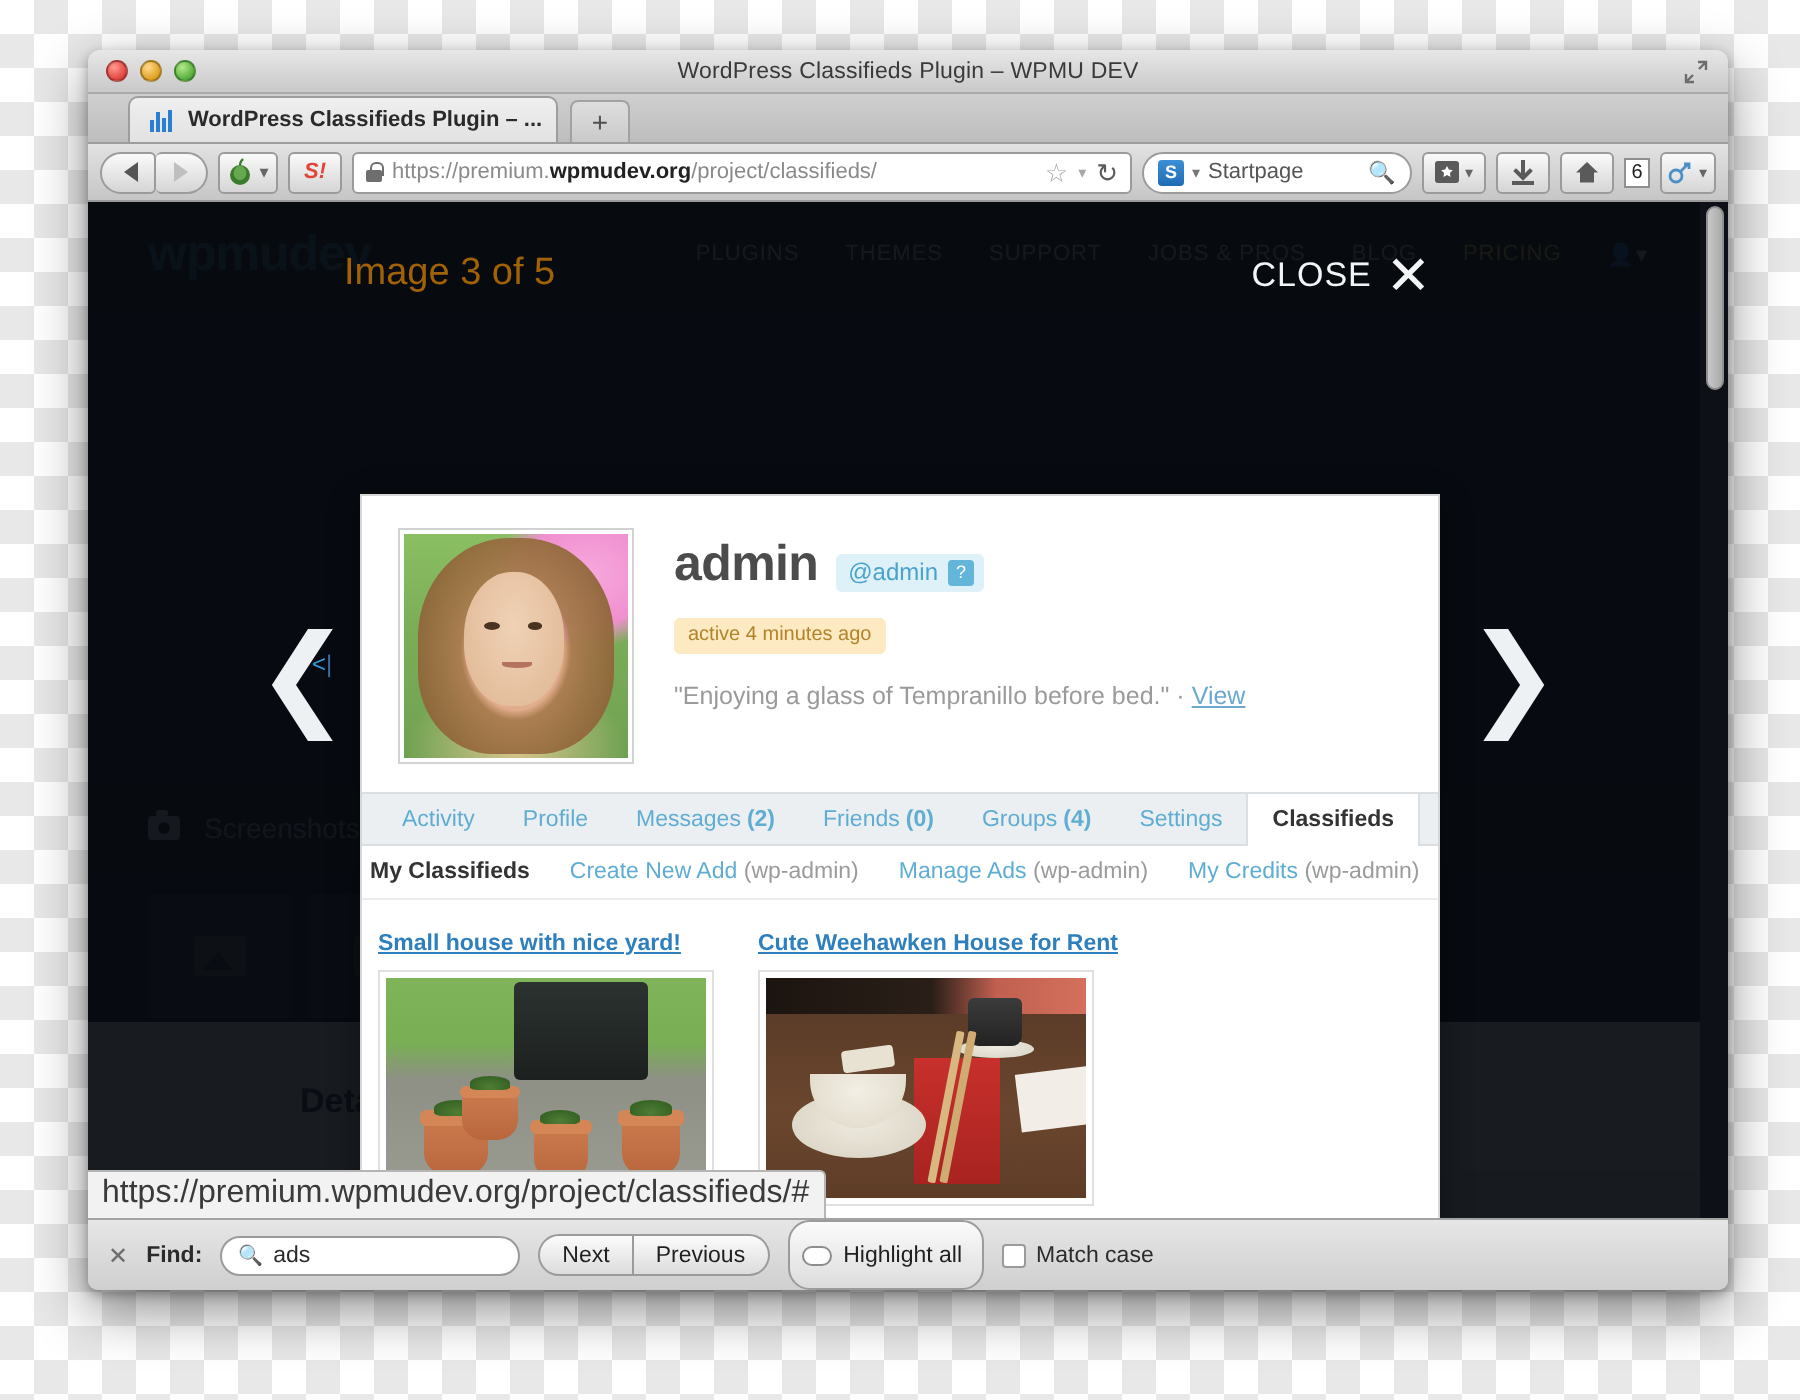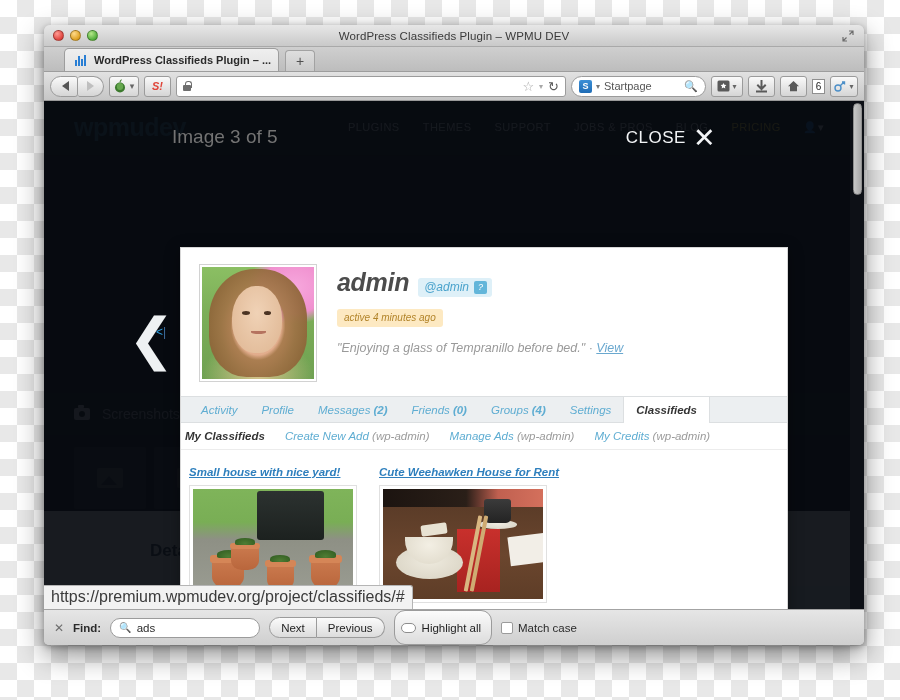--- a/index.html
+++ b/index.html
@@ -181,21 +181,21 @@
   .mainnav .pricing { color: #e9d23a; }
   .user-icon { color:#c9d0d6; font-size: 11px; }
 
   
   .lightbox {
     position: absolute; inset: 0;
     background: rgba(8,11,16,.93);
   }
   .lb-counter {
     position: absolute; left: 128px; top: 25px;
-    color: #737373; font-size: 19px;
+    color: #a16207; font-size: 19px;
   }
   .lb-close {
     position: absolute; right: 148px; top: 27px;
     display: flex; align-items: center; gap: 7px;
     color: #f2f4f6; font-size: 17px; letter-spacing: .5px;
   }
   .lb-close .x { font-size: 27px; line-height: .7; font-weight: 300; }
 
   .lb-prev, .lb-next {
     position: absolute; top: 210px;
@@ -206,26 +206,25 @@
   .lb-next { right: 84px; }
   .caret-frag {
     position: absolute; left: 112px; top: 224px;
     color: #2f9fe0; font-size: 12px;
   }
   .caret-frag .bar { color:#3f6fa0; }
 
   
   .card {
     position: absolute; left: 136px; top: 146px;
-    width: 608px; height: 390px;
+    width: 540px; height: 390px;
     background: #fff;
     border: 1px solid #d7d7d7;
     box-shadow: 0 3px 14px rgba(0,0,0,.35);
     overflow: hidden;
-    font-style: italic;
   }
 
   .card-head { padding: 16px 18px 10px 18px; display: flex; gap: 20px; }
   .avatar {
     width: 118px; height: 118px; flex: 0 0 auto;
     border: 1px solid #d2d2d2; padding: 2px; background:#fff;
     position: relative; overflow: hidden;
   }
   .avatar-img {
     position: absolute; inset: 2px; overflow: hidden;
@@ -522,20 +521,21 @@
         <path d="M6 3.6C6 2 7 1 7.6.6" stroke="#3c7a2e" stroke-width="1.1" fill="none"></path>
       </svg>
       <span style="margin-left:3px;color:#666">▾</span>
     </div>
     <div class="nbtn solo" style="width:27px">
       <span style="color:#e0453a;font-weight:bold;font-size:11px;font-style:italic">S!</span>
     </div>
 
     <div class="urlbar">
       <span class="lock"></span>
+      <span class="url-text"><span>https://premium.</span><b>wpmudev.org</b><span>/project/classifieds/</span></span>
       <span class="url-right">
         <span style="font-size:13px">☆</span>
         <span style="font-size:8px">▾</span>
         <span style="color:#5a5a5a;font-size:13px">↻</span>
       </span>
     </div>
 
     <div class="searchbar">
       <span class="sp-icon">S</span>
       <span style="font-size:8px;color:#777">▾</span>

